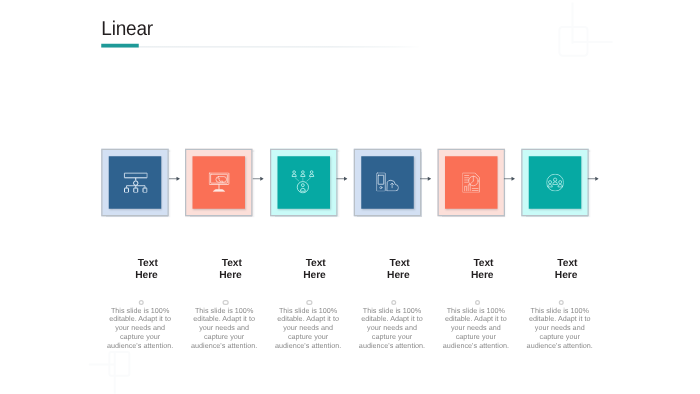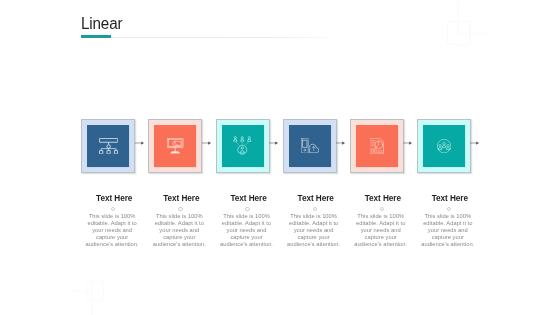--- a/index.html
+++ b/index.html
@@ -15,21 +15,21 @@
 
   
   .step{position:absolute;top:118.8px;width:54px;height:54px;}
   .outer{position:absolute;left:0;top:0;width:54px;height:54px;box-sizing:border-box;border:0.7px solid #b9c0c7;box-shadow:0.8px 0.8px 1.2px rgba(120,130,140,0.30);}
   .inner{position:absolute;left:6px;top:6px;width:42px;height:42px;display:flex;align-items:center;justify-content:center;box-shadow:0.7px 0.7px 1.4px rgba(60,70,80,0.22);}
   .inner svg{display:block;}
   .arrow{position:absolute;top:141.2px;width:9.2px;height:4.2px;line-height:0;font-size:0;}
   .arrow svg{display:block;}
 
   .txt{position:absolute;top:190px;width:56px;text-align:center;}
-  .txt h3{margin:4px;font-size:8.2px;font-weight:700;color:#221f20;letter-spacing:-0.05px;line-height:9px;position:relative;left:2.4px;}
+  .txt h3{margin:16px;font-size:8.2px;font-weight:700;color:#221f20;letter-spacing:-0.05px;line-height:9px;position:relative;left:2.4px;text-align:right;}
   .dot{width:4.3px;height:4.3px;border-radius:50%;border:0.7px solid #cfcfcf;box-sizing:border-box;margin:2.4px auto 1.3px auto;position:relative;left:1.4px;}
   .txt p{margin:0;font-size:5.75px;line-height:7.15px;color:#8a8a8a;font-weight:400;letter-spacing:0.02px;position:relative;left:0.3px;}
 </style>
 </head>
 <body>
 
 <div class="slide">
   <div class="title">Linear</div>
   <div class="rule-gray"></div>
   <div class="rule-teal"></div>

